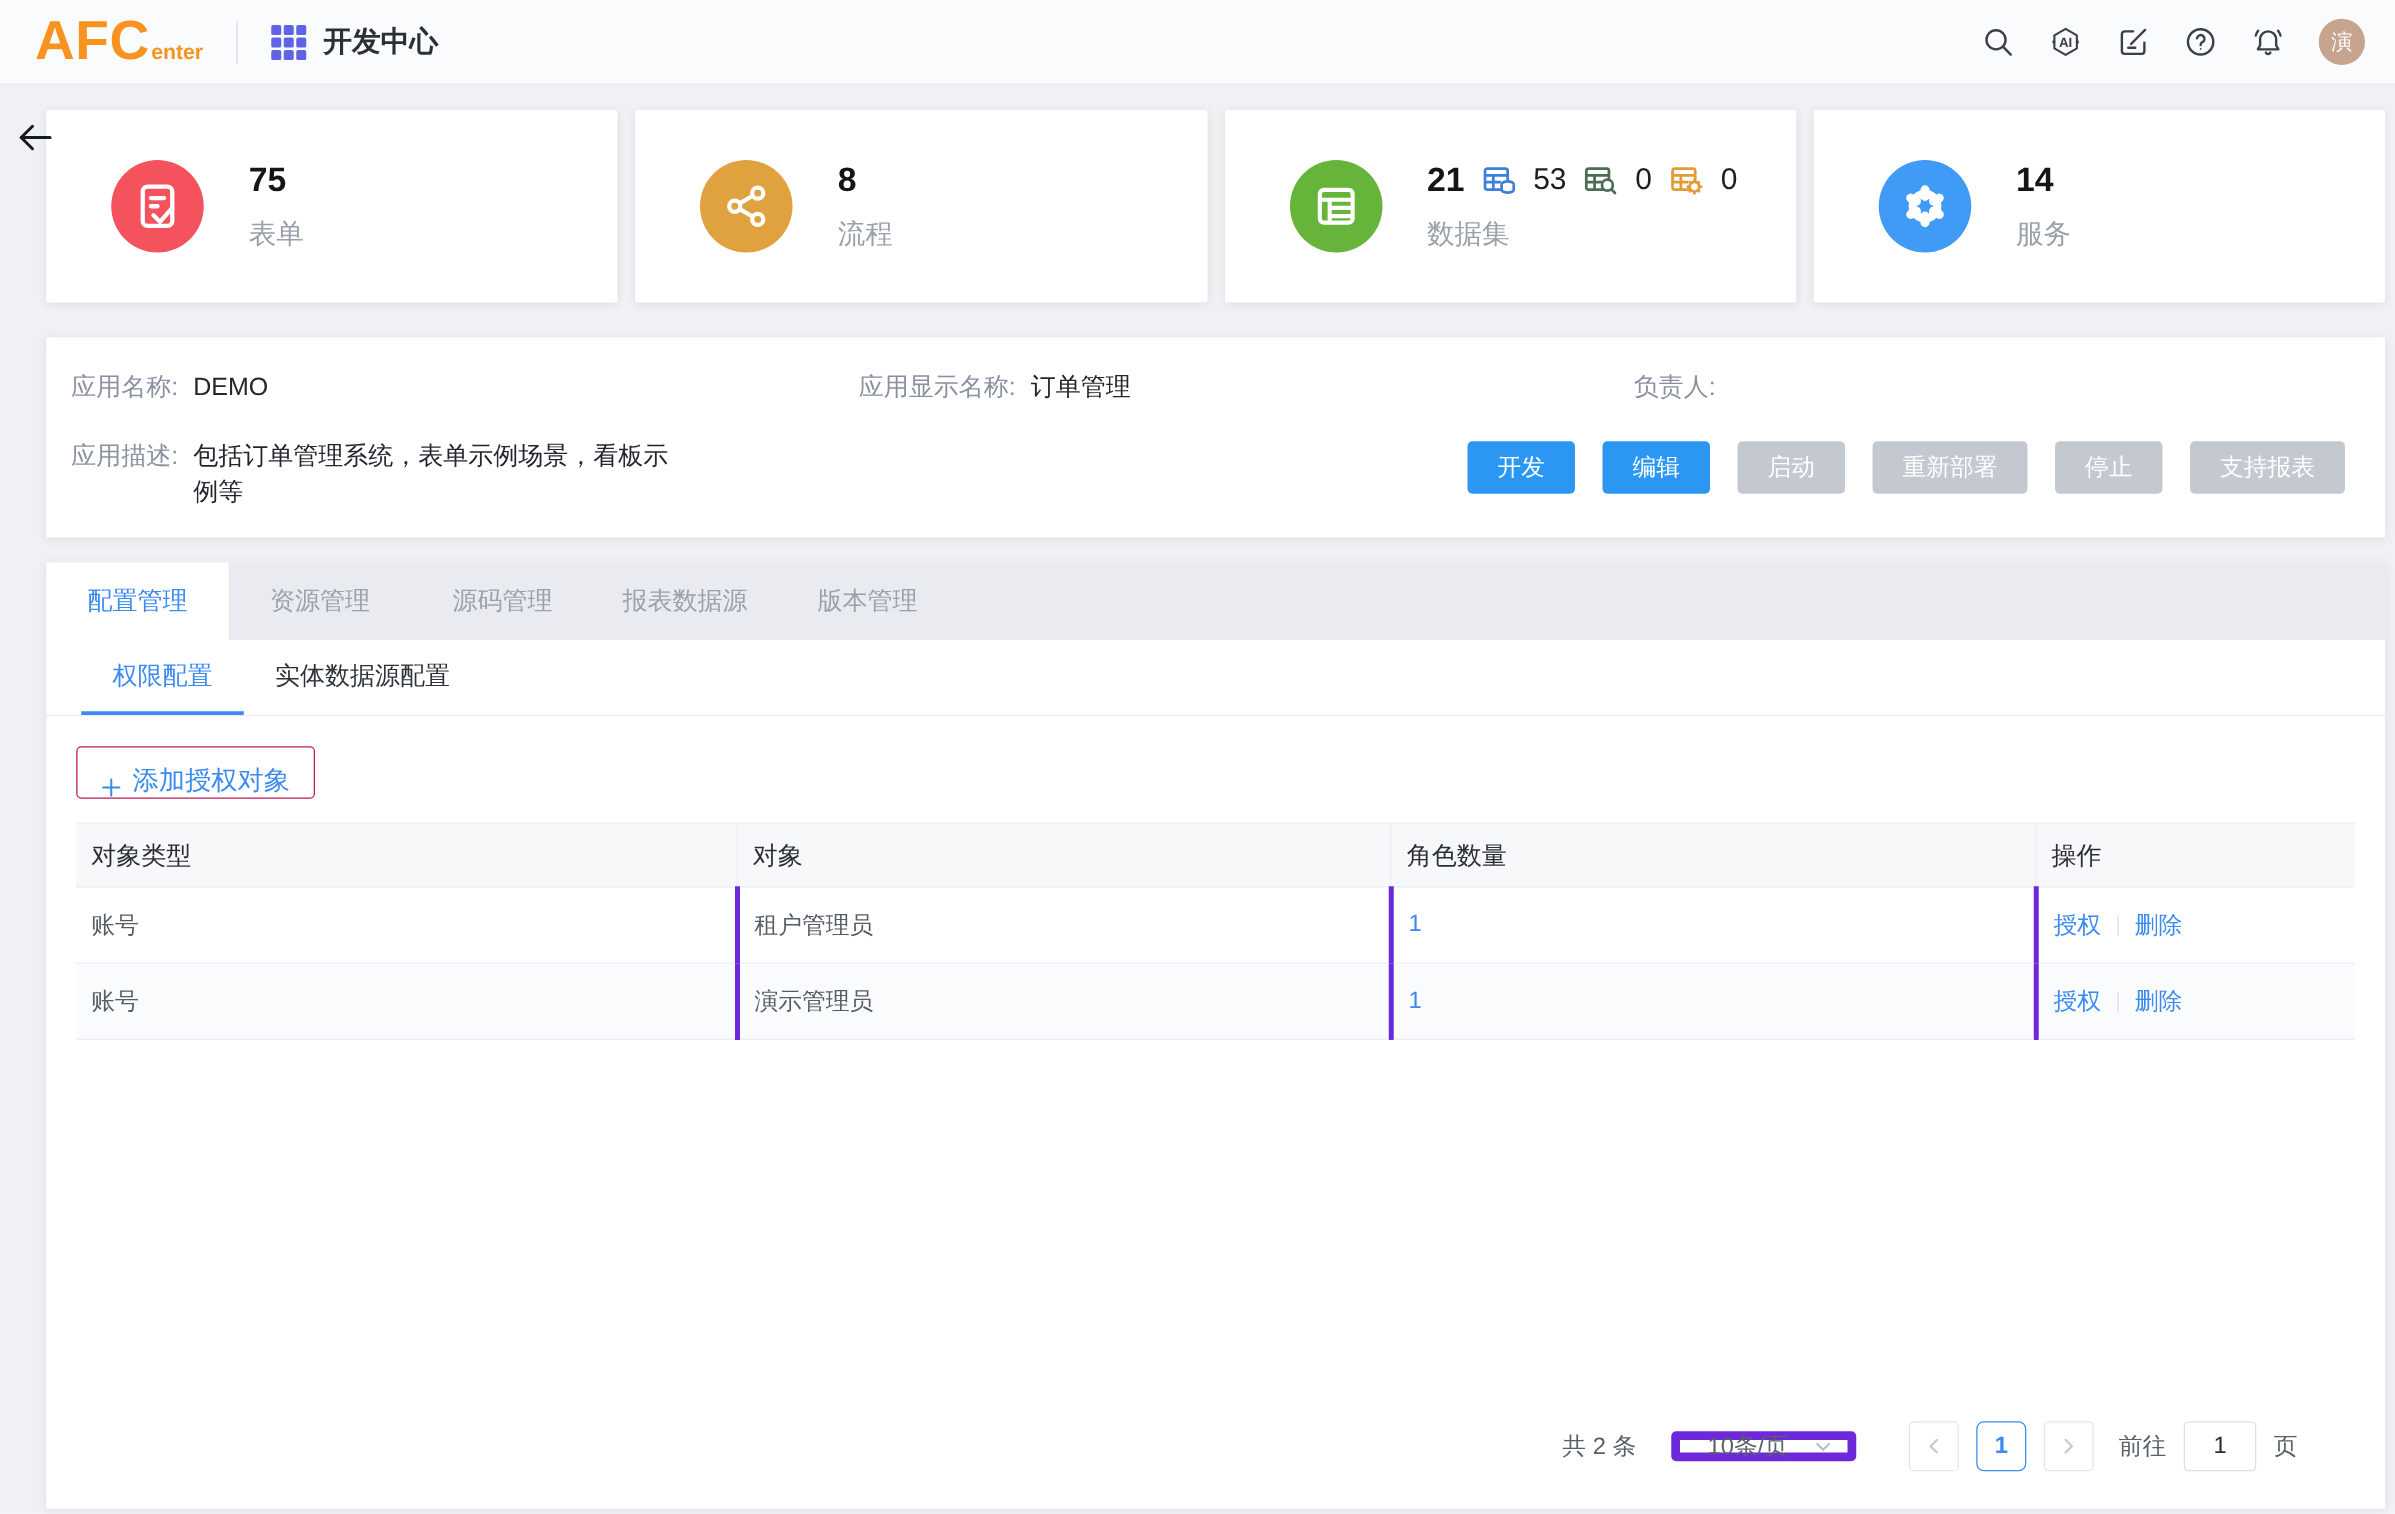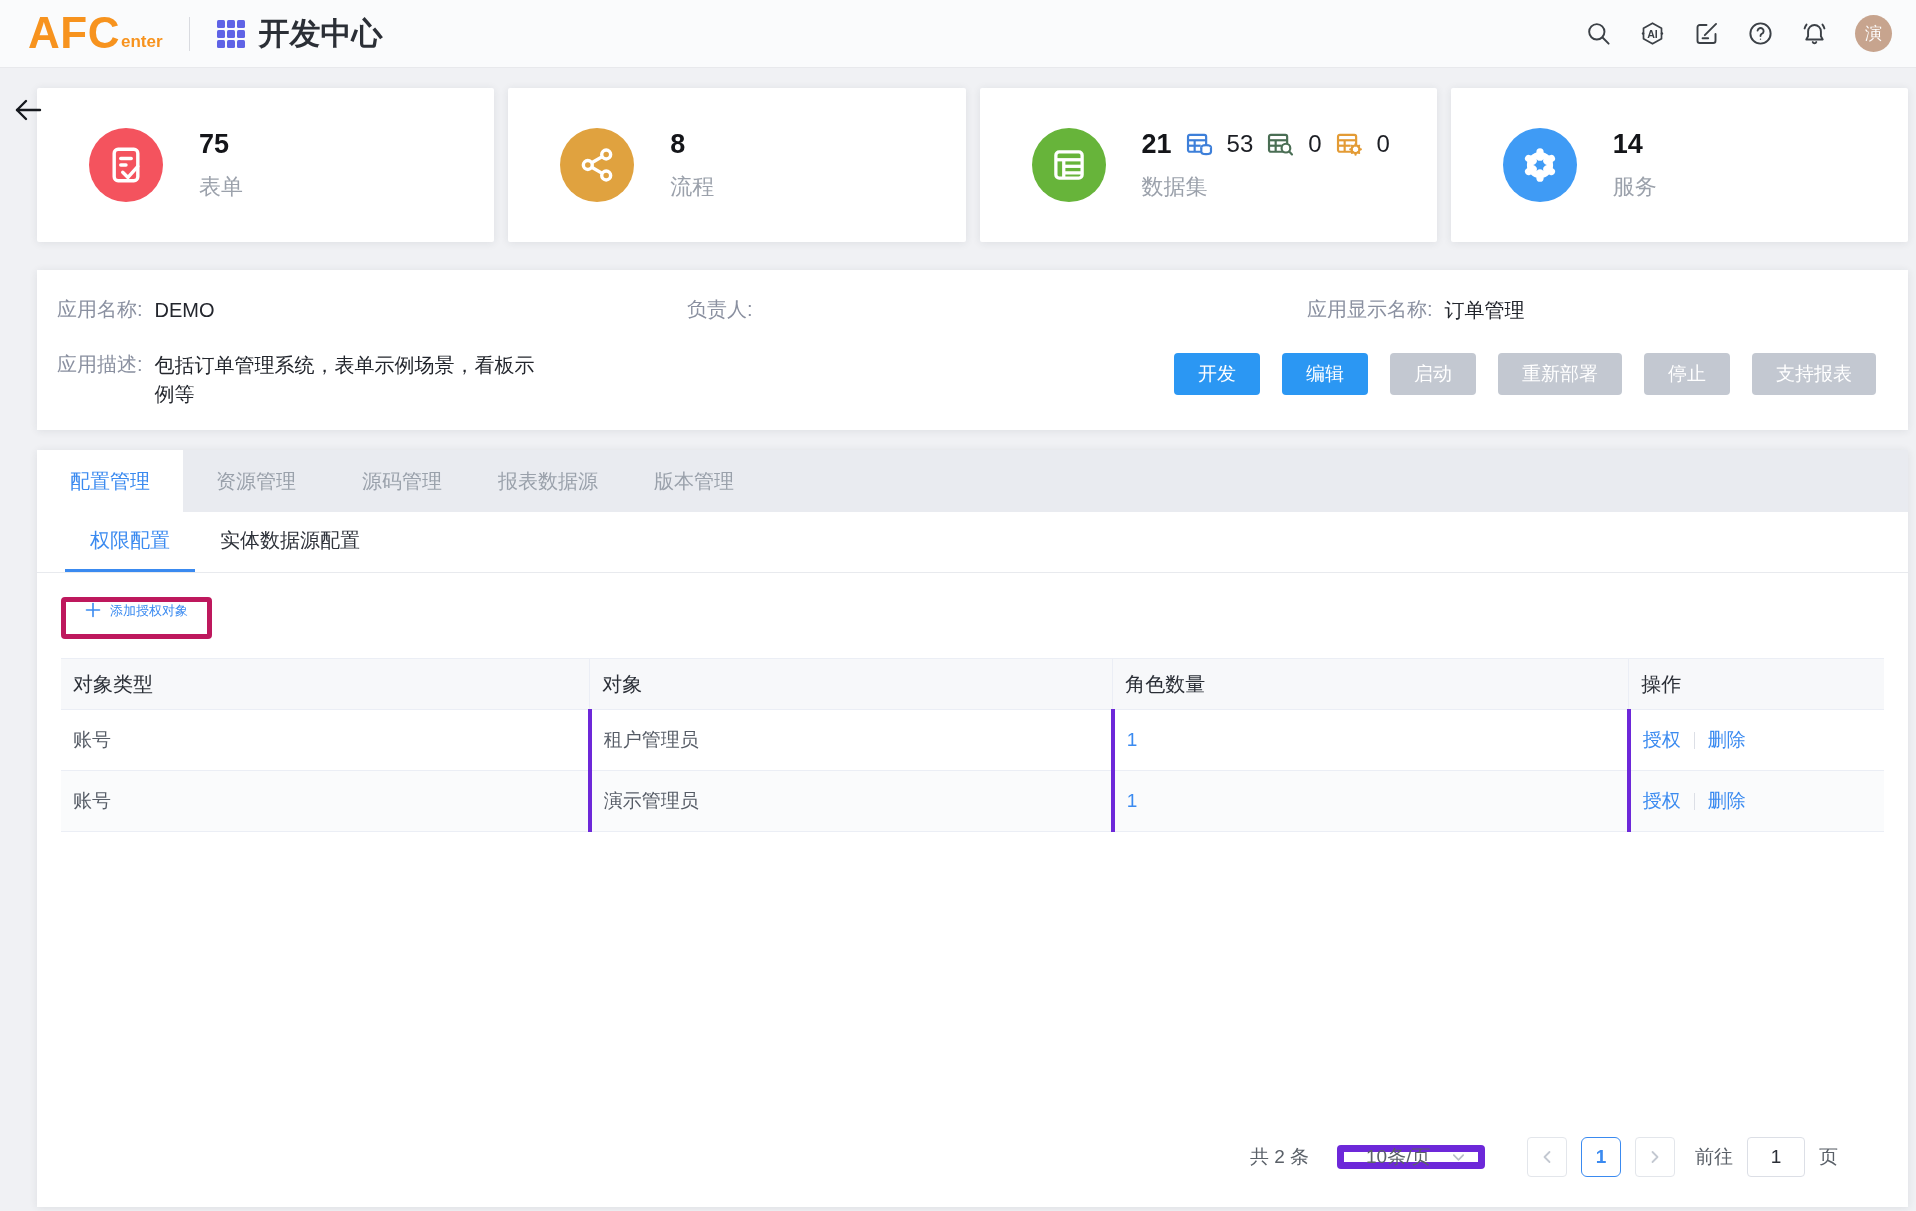--- a/index.html
+++ b/index.html
@@ -14,21 +14,21 @@
   
   .navbar {
     height: 68px; background: #fafbfc; border-bottom: 1px solid #e8e9ec;
     display: flex; align-items: center; padding: 0 24px 0 28px;
   }
   .logo { display: flex; align-items: flex-end; cursor: pointer; }
   .logo-main { font-size: 44px; line-height: 0.82; font-weight: 800; color: #f7931e; letter-spacing: 0.5px; }
   .logo-sub { font-size: 17px; font-weight: 700; color: #f7931e; margin-left: 1px; }
   .nav-divider { width: 1px; height: 34px; background: #d9dbe0; margin: 0 26px; }
   .workspace { display: flex; align-items: center; gap: 13px; }
-  .page-title { font-size: 31px; font-weight: 700; color: #2b2f36; }
+  .page-title { font-size: 23px; font-weight: 700; color: #2b2f36; }
   .nav-right { margin-left: auto; display: flex; align-items: center; gap: 27px; }
   .nav-icon { width: 27px; height: 27px; color: #3b4046; cursor: pointer; display: block; }
   .avatar {
     width: 37px; height: 37px; border-radius: 50%; background: #c7a48e;
     color: #fff; font-size: 17px; display: flex; align-items: center; justify-content: center;
     cursor: pointer; flex: none;
   }
 
   
   .back-arrow { position: absolute; left: 13px; top: 96px; width: 30px; height: 28px; color: #16191e; cursor: pointer; }
@@ -89,22 +89,22 @@
   }
   .subtab {
     padding: 0 25px; font-size: 20px; color: #2e323a; cursor: pointer;
     display: flex; align-items: center; border-bottom: 3px solid transparent;
   }
   .subtab.active { color: #3a8af0; border-bottom-color: #3a8af0; }
 
   .panel-body { padding: 0 24px; flex: 1; display: flex; flex-direction: column; }
   .add-btn {
     margin-top: 24px; height: 42px; width: fit-content;
-    border: 5px solid #be185d; color: #3a8af0; background: #fff; border-radius: 4px;
-    font-size: 13px; padding: 0 19px; display: flex; align-items: flex-start; gap: 9px; cursor: pointer;
+    border: 1px solid #be185d; color: #3a8af0; background: #fff; border-radius: 4px;
+    font-size: 21px; padding: 0 19px; display: flex; align-items: flex-end; gap: 9px; cursor: pointer;
     font-family: "Liberation Sans", "DejaVu Sans", sans-serif;
   }
   .add-btn svg { width: 16px; height: 16px; }
 
   table.auth-table { width: 100%; margin-top: 19px; border-collapse: collapse; }
   .auth-table th {
     background: #f7f8fa; height: 51px; text-align: left; padding-left: 12px;
     font-size: 20px; font-weight: 500; color: #2a2e36;
     border-top: 1px solid #ebeef5; border-bottom: 1px solid #ebeef5; border-right: 1px solid #ebeef5;
   }
@@ -319,26 +319,26 @@
   </div>
 </div>
 
 <div class="app-panel">
   <div class="info-grid">
     <div class="field">
       <span class="field-label">应用名称:</span>
       <span class="field-value">DEMO</span>
     </div>
     <div class="field">
+      <span class="field-label">应用显示名称:</span>
+      <span class="field-value">订单管理</span>
+    </div>
+    <div class="field">
       <span class="field-label">负责人:</span>
       <span class="field-value"></span>
-    </div>
-    <div class="field">
-      <span class="field-label">应用显示名称:</span>
-      <span class="field-value">订单管理</span>
     </div>
     <div class="field">
       <span class="field-label">应用描述:</span>
       <span class="field-value desc-value">包括订单管理系统，表单示例场景，看板示例等</span>
     </div>
     <div class="btn-row">
       <button class="btn btn-primary">开发</button>
       <button class="btn btn-primary">编辑</button>
       <button class="btn btn-gray">启动</button>
       <button class="btn btn-gray">重新部署</button>

